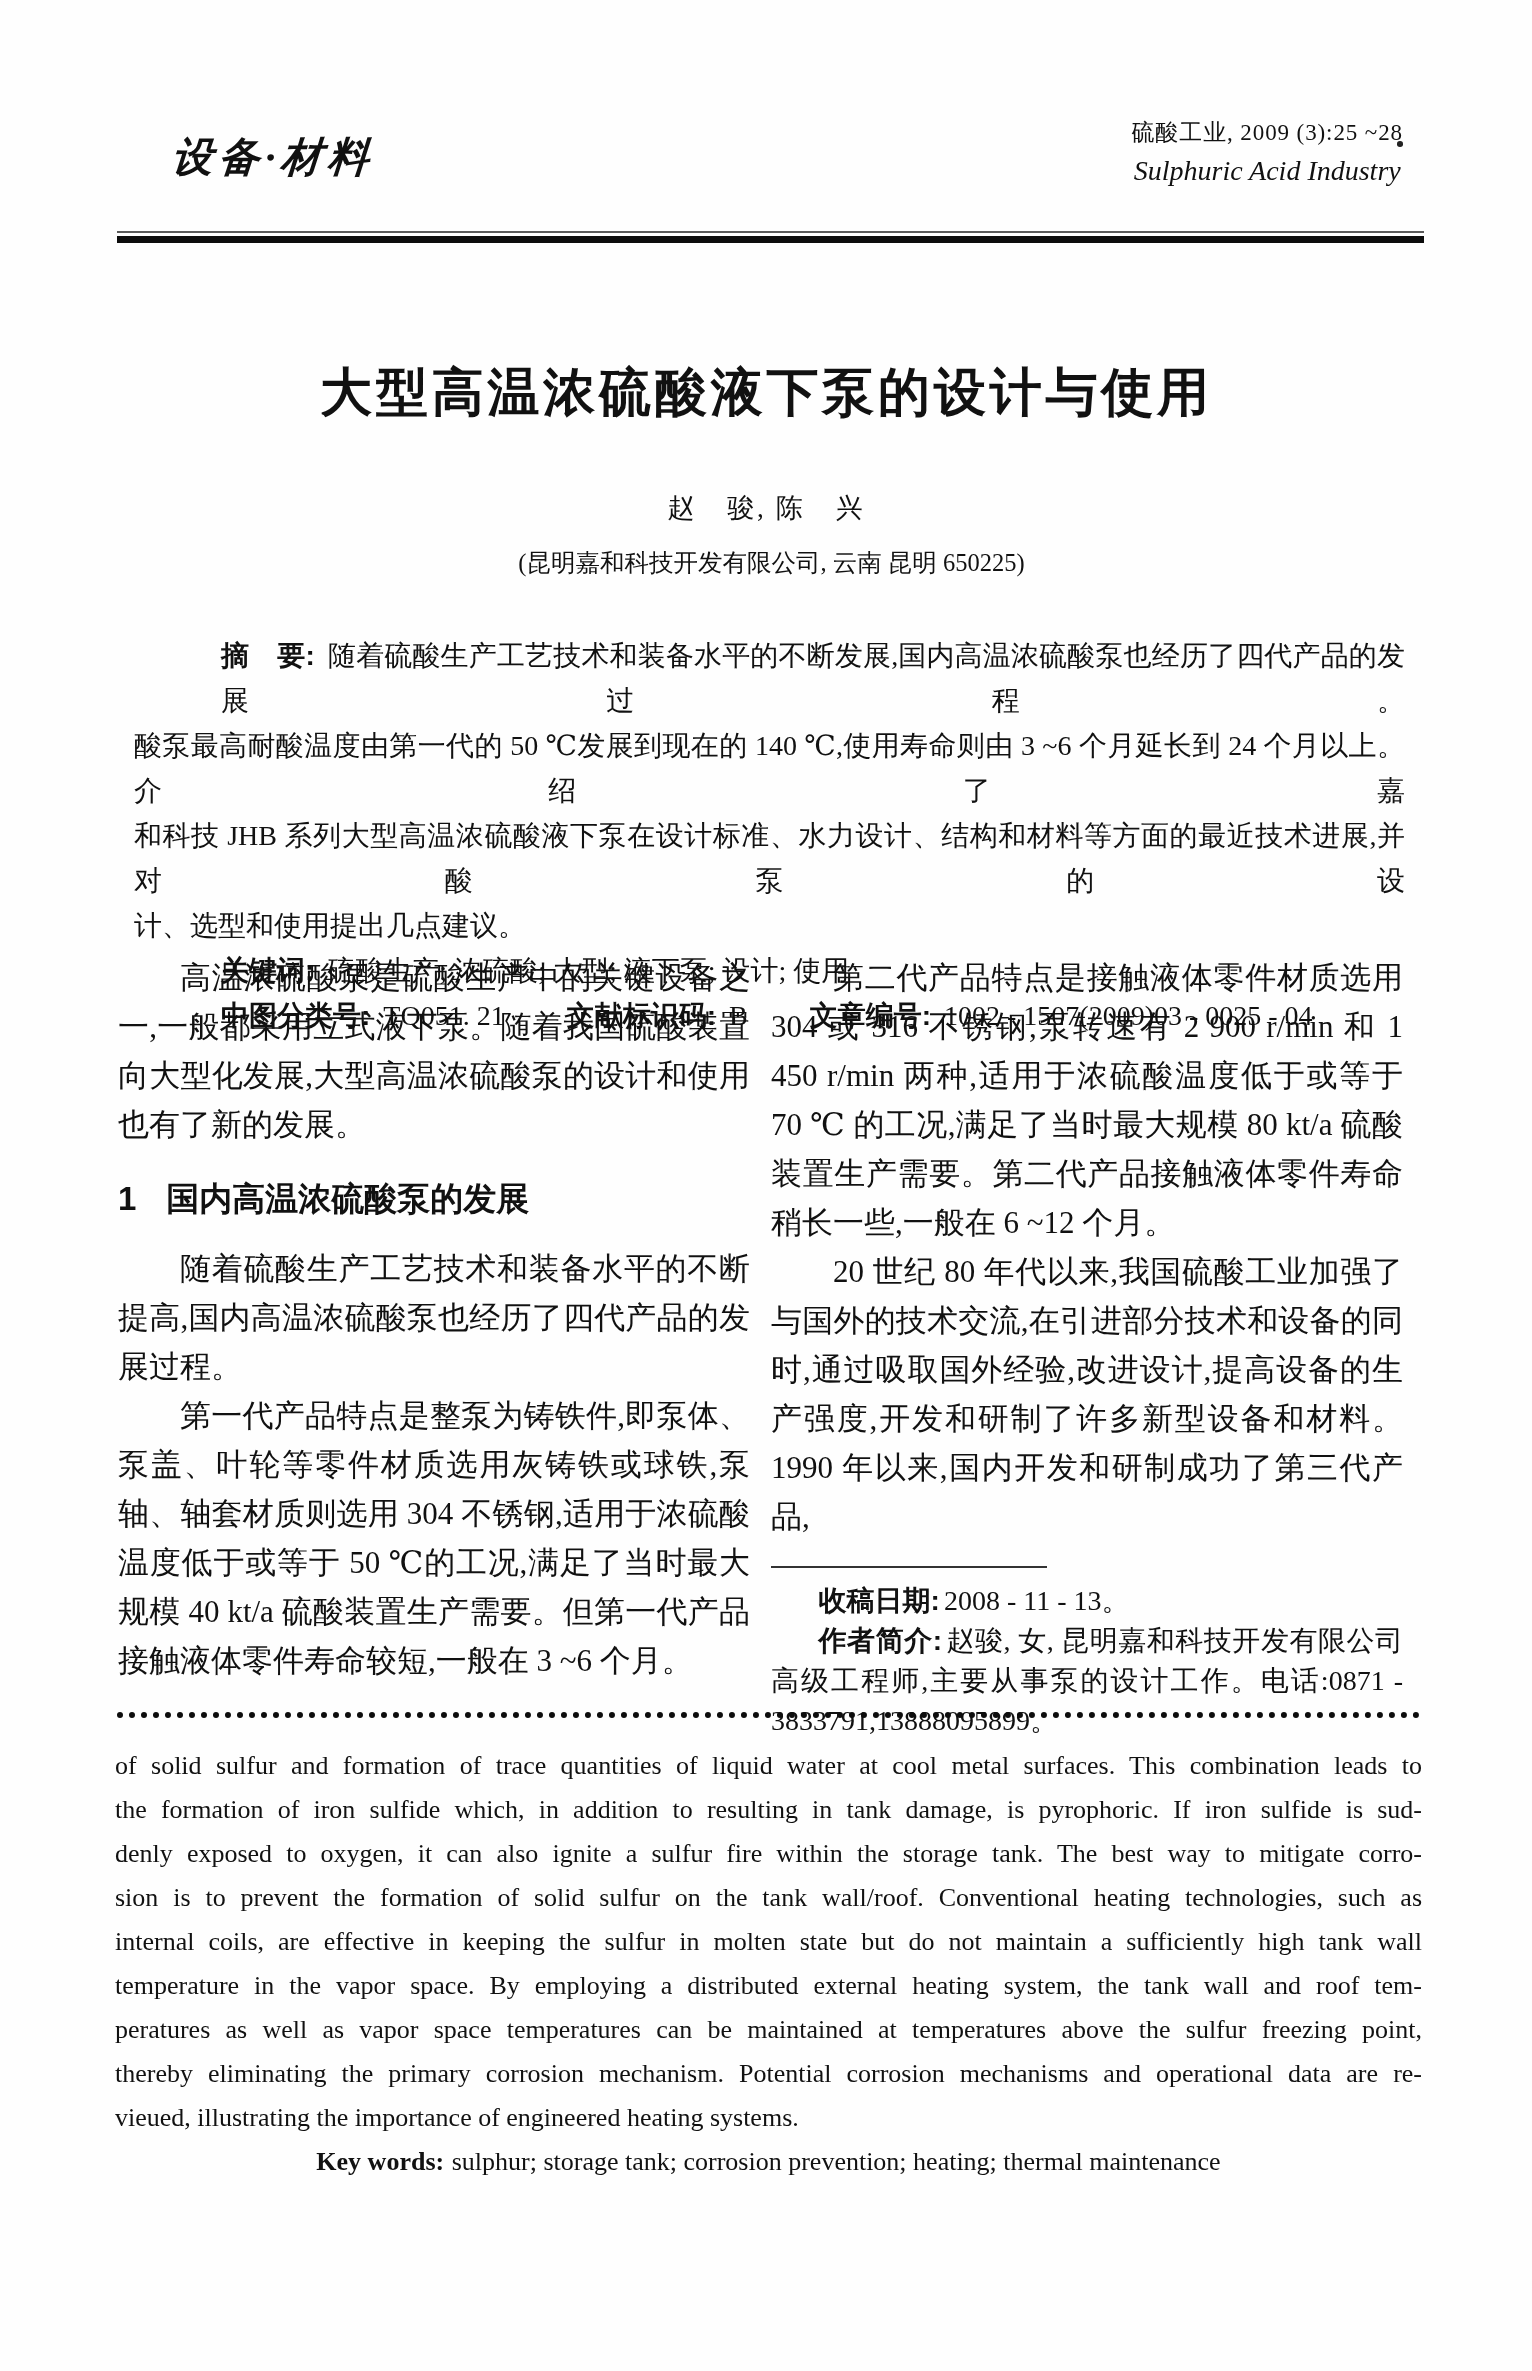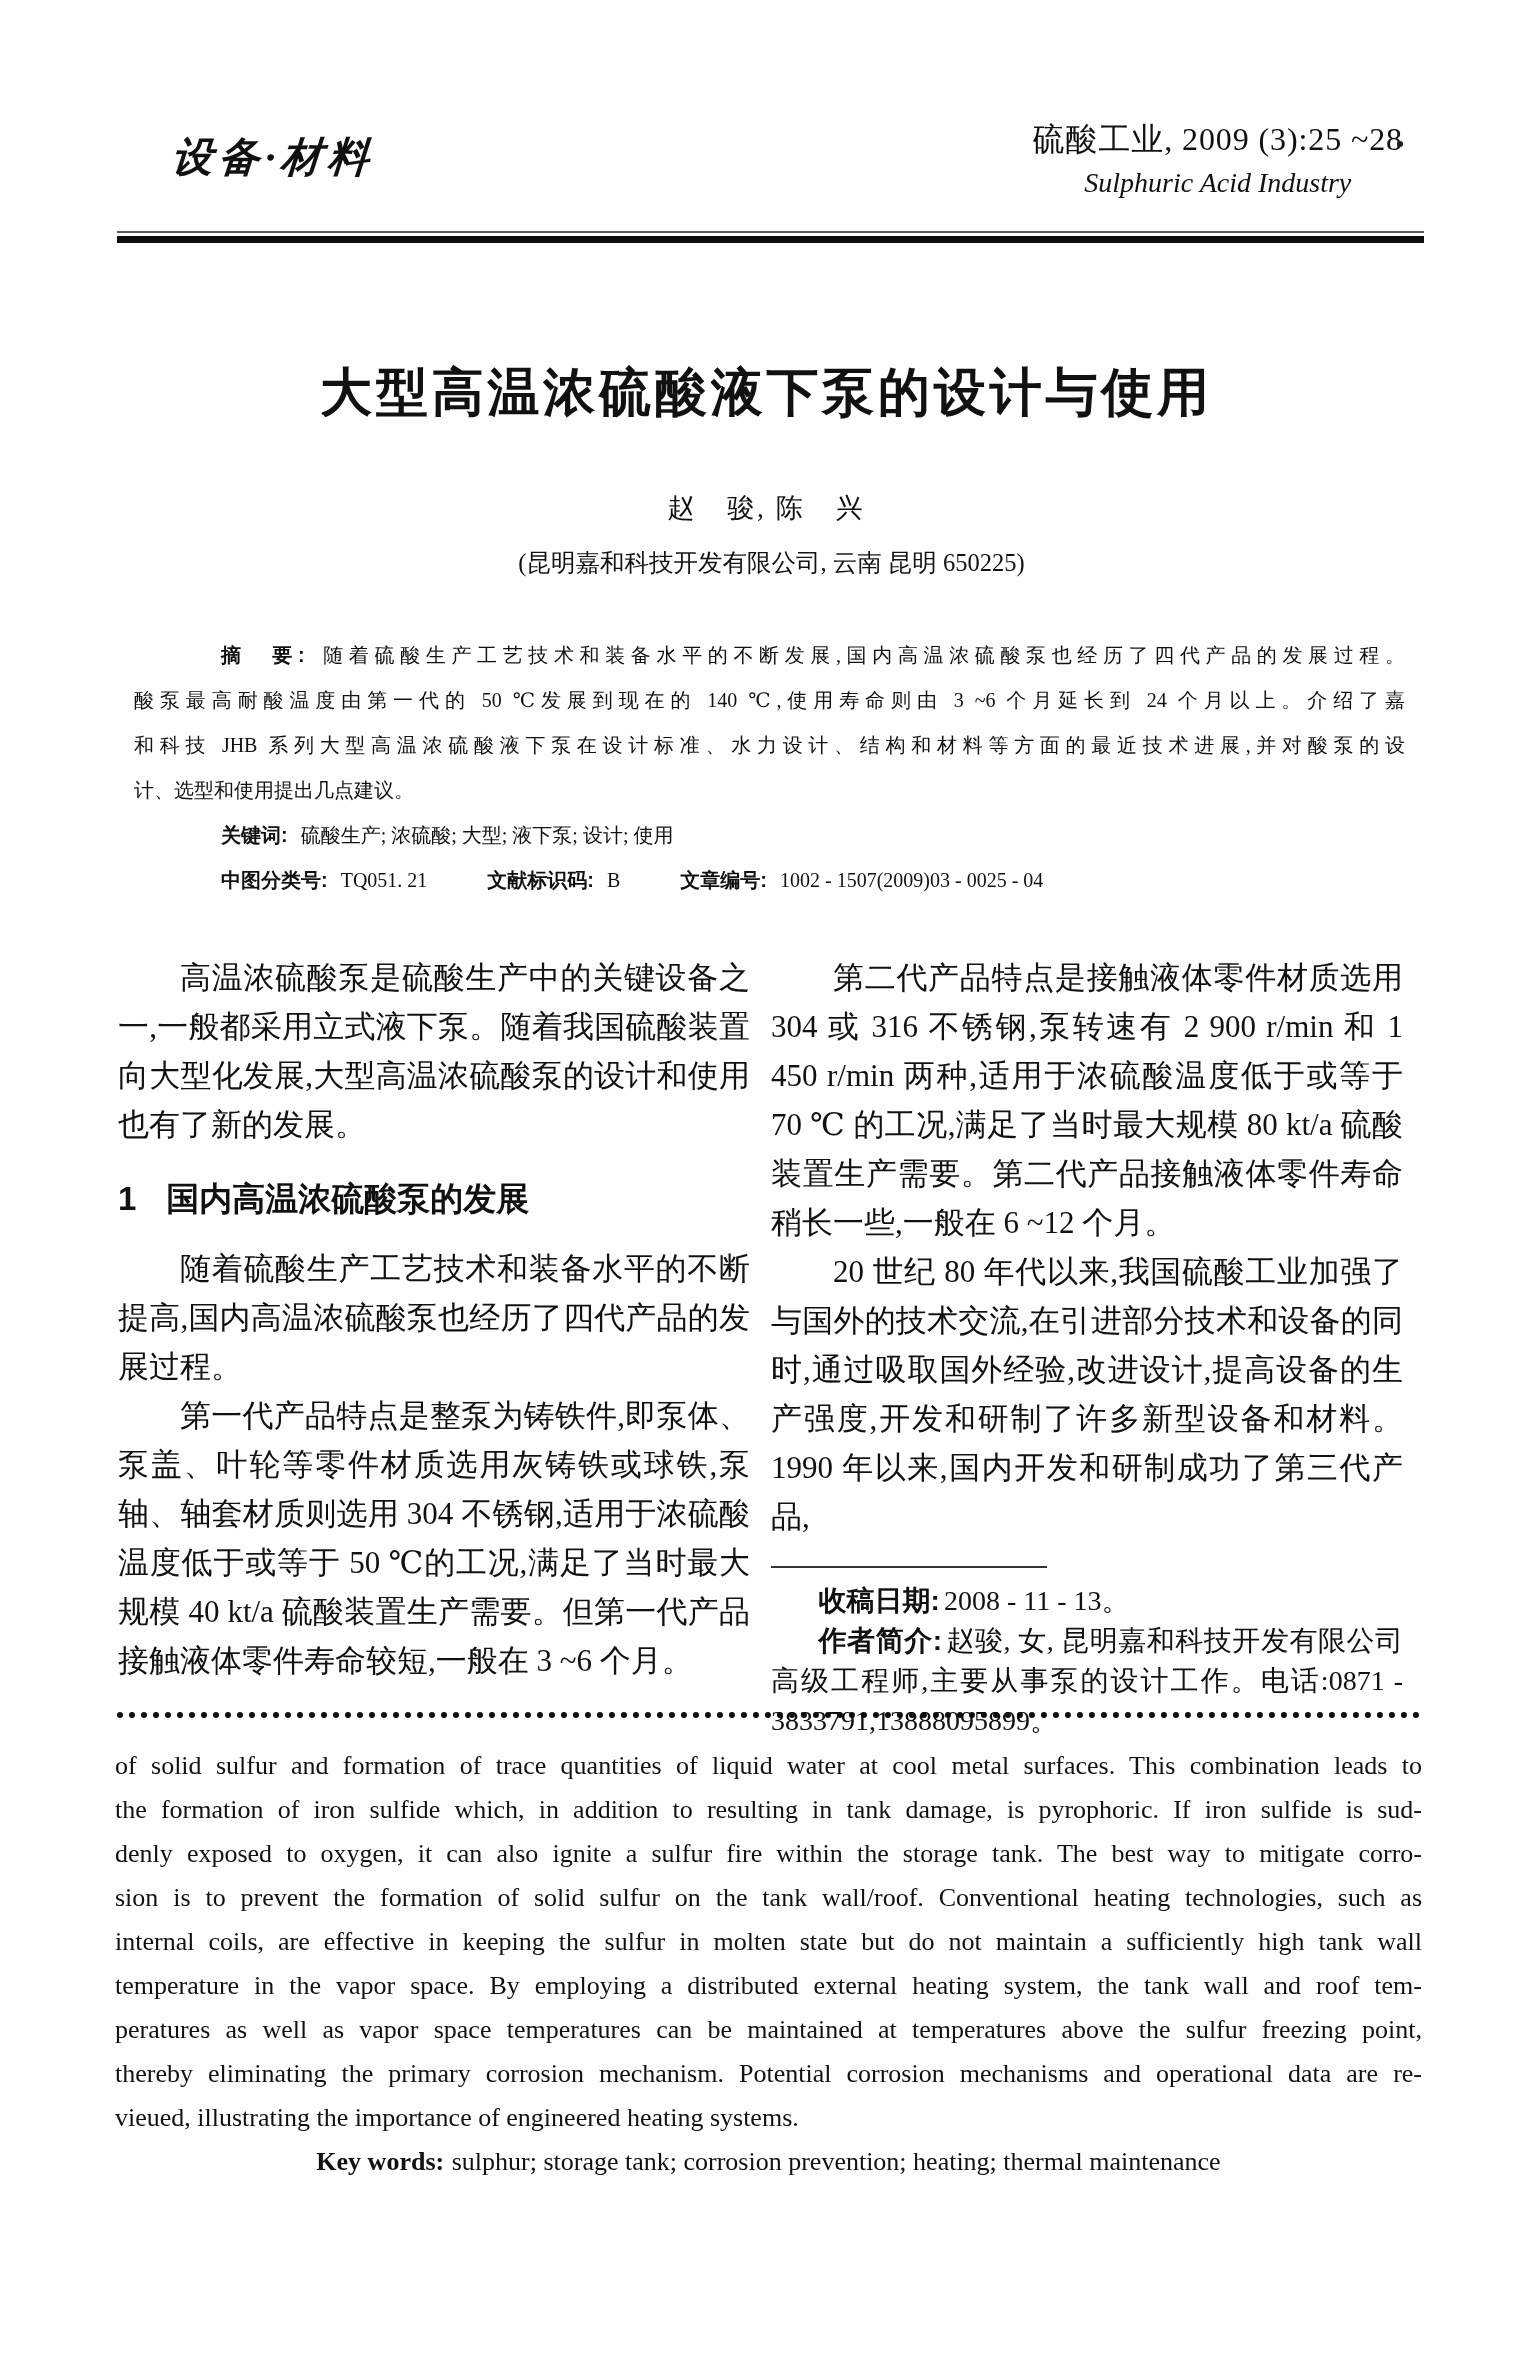--- a/index.html
+++ b/index.html
@@ -15,21 +15,21 @@
   .section-label{
     position:absolute;left:172px;top:130px;
     font-size:41px;font-weight:bold;font-style:italic;
     letter-spacing:5.6px;
     transform:skewX(-4deg);
   }
   .journal-block{
     position:absolute;top:119px;right:130px;
     text-align:center;line-height:1.25;
   }
-  .journal-cn{font-size:32px;letter-spacing:0.9px;font-family:Liberation Serif, serif;}
+  .journal-cn{font-size:23px;letter-spacing:0.9px;font-family:Liberation Serif, serif;}
   .journal-en{font-size:28px;font-style:italic;margin-top:5.6px;}
   .artifact-dot{
     position:absolute;left:1397px;top:141px;width:5.6px;height:5.6px;
     background:#222;border-radius:50%;
   }
   .header-rule{
     position:absolute;left:117px;top:231px;width:1307px;height:13px;
     border-top:2.8px solid #5a5a5a;
   }
   .header-rule .thick{
@@ -45,21 +45,21 @@
     position:absolute;left:0;top:490px;width:100%;
     text-align:center;font-size:27px;letter-spacing:2.8px;
   }
   .affiliation{
     position:absolute;left:5px;top:546px;width:100%;
     text-align:center;font-size:24.5px;
   }
   
   .abstract{
     position:absolute;left:134px;top:633px;width:1271px;
-    font-size:20px;line-height:45px;
+    font-size:28px;line-height:45px;
   }
   .abs-line{text-align:justify;}
   .abs-line.just{text-align-last:justify;}
   .abs-line.indent{padding-left:87px;}
   .lbl{font-weight:bold;font-family:"Liberation Sans","DejaVu Sans",sans-serif;margin-right:13px;}
   .clc-group{margin-right:55px;}
   
   .columns{
     position:absolute;left:118px;top:953px;width:1301px;
     display:flex;gap:21px;

